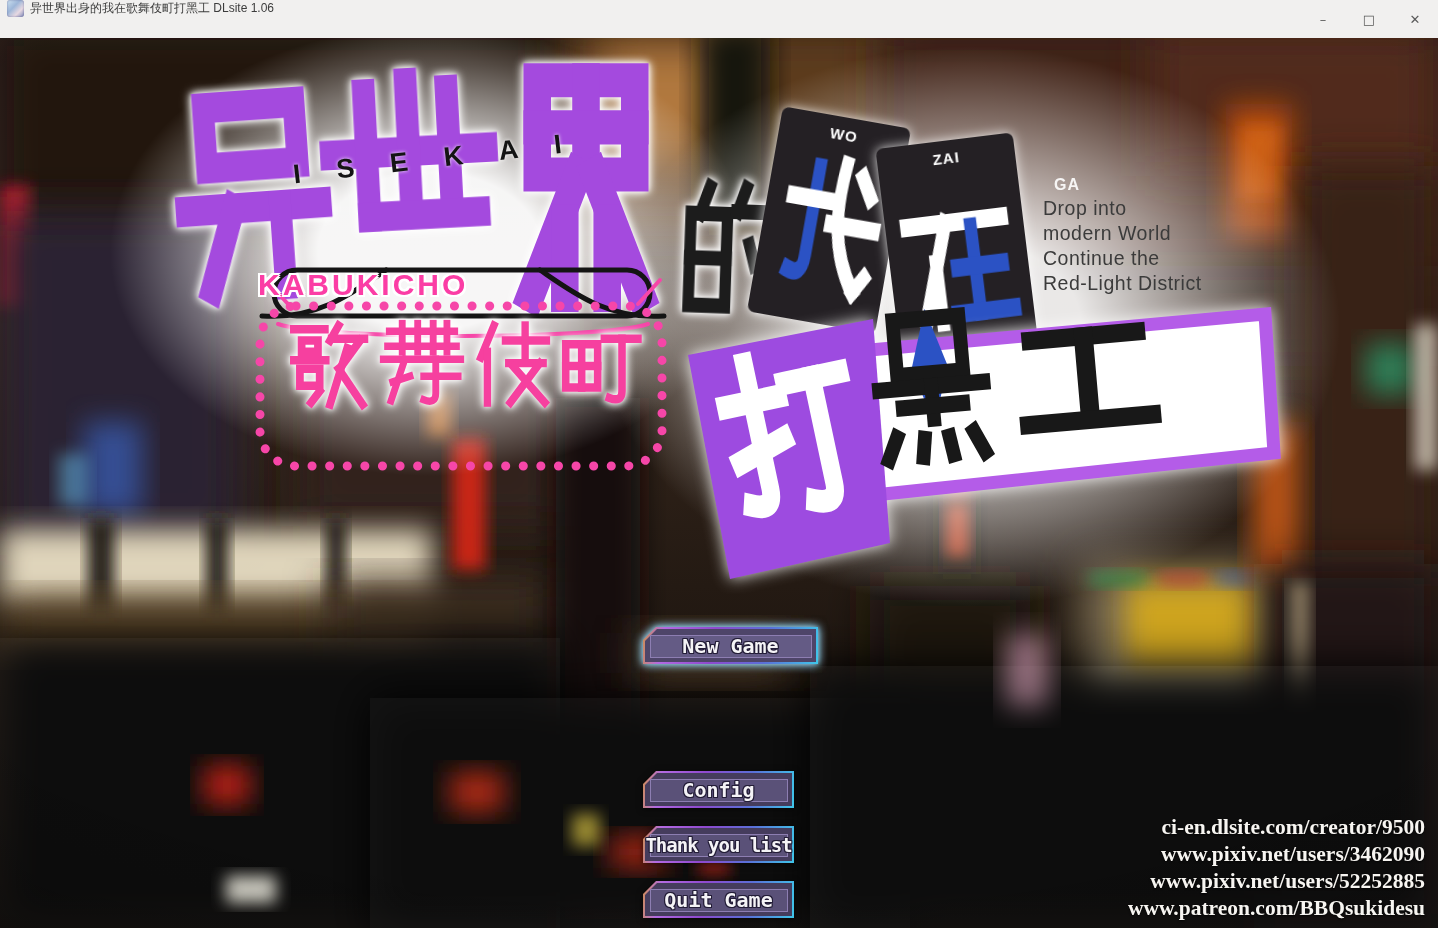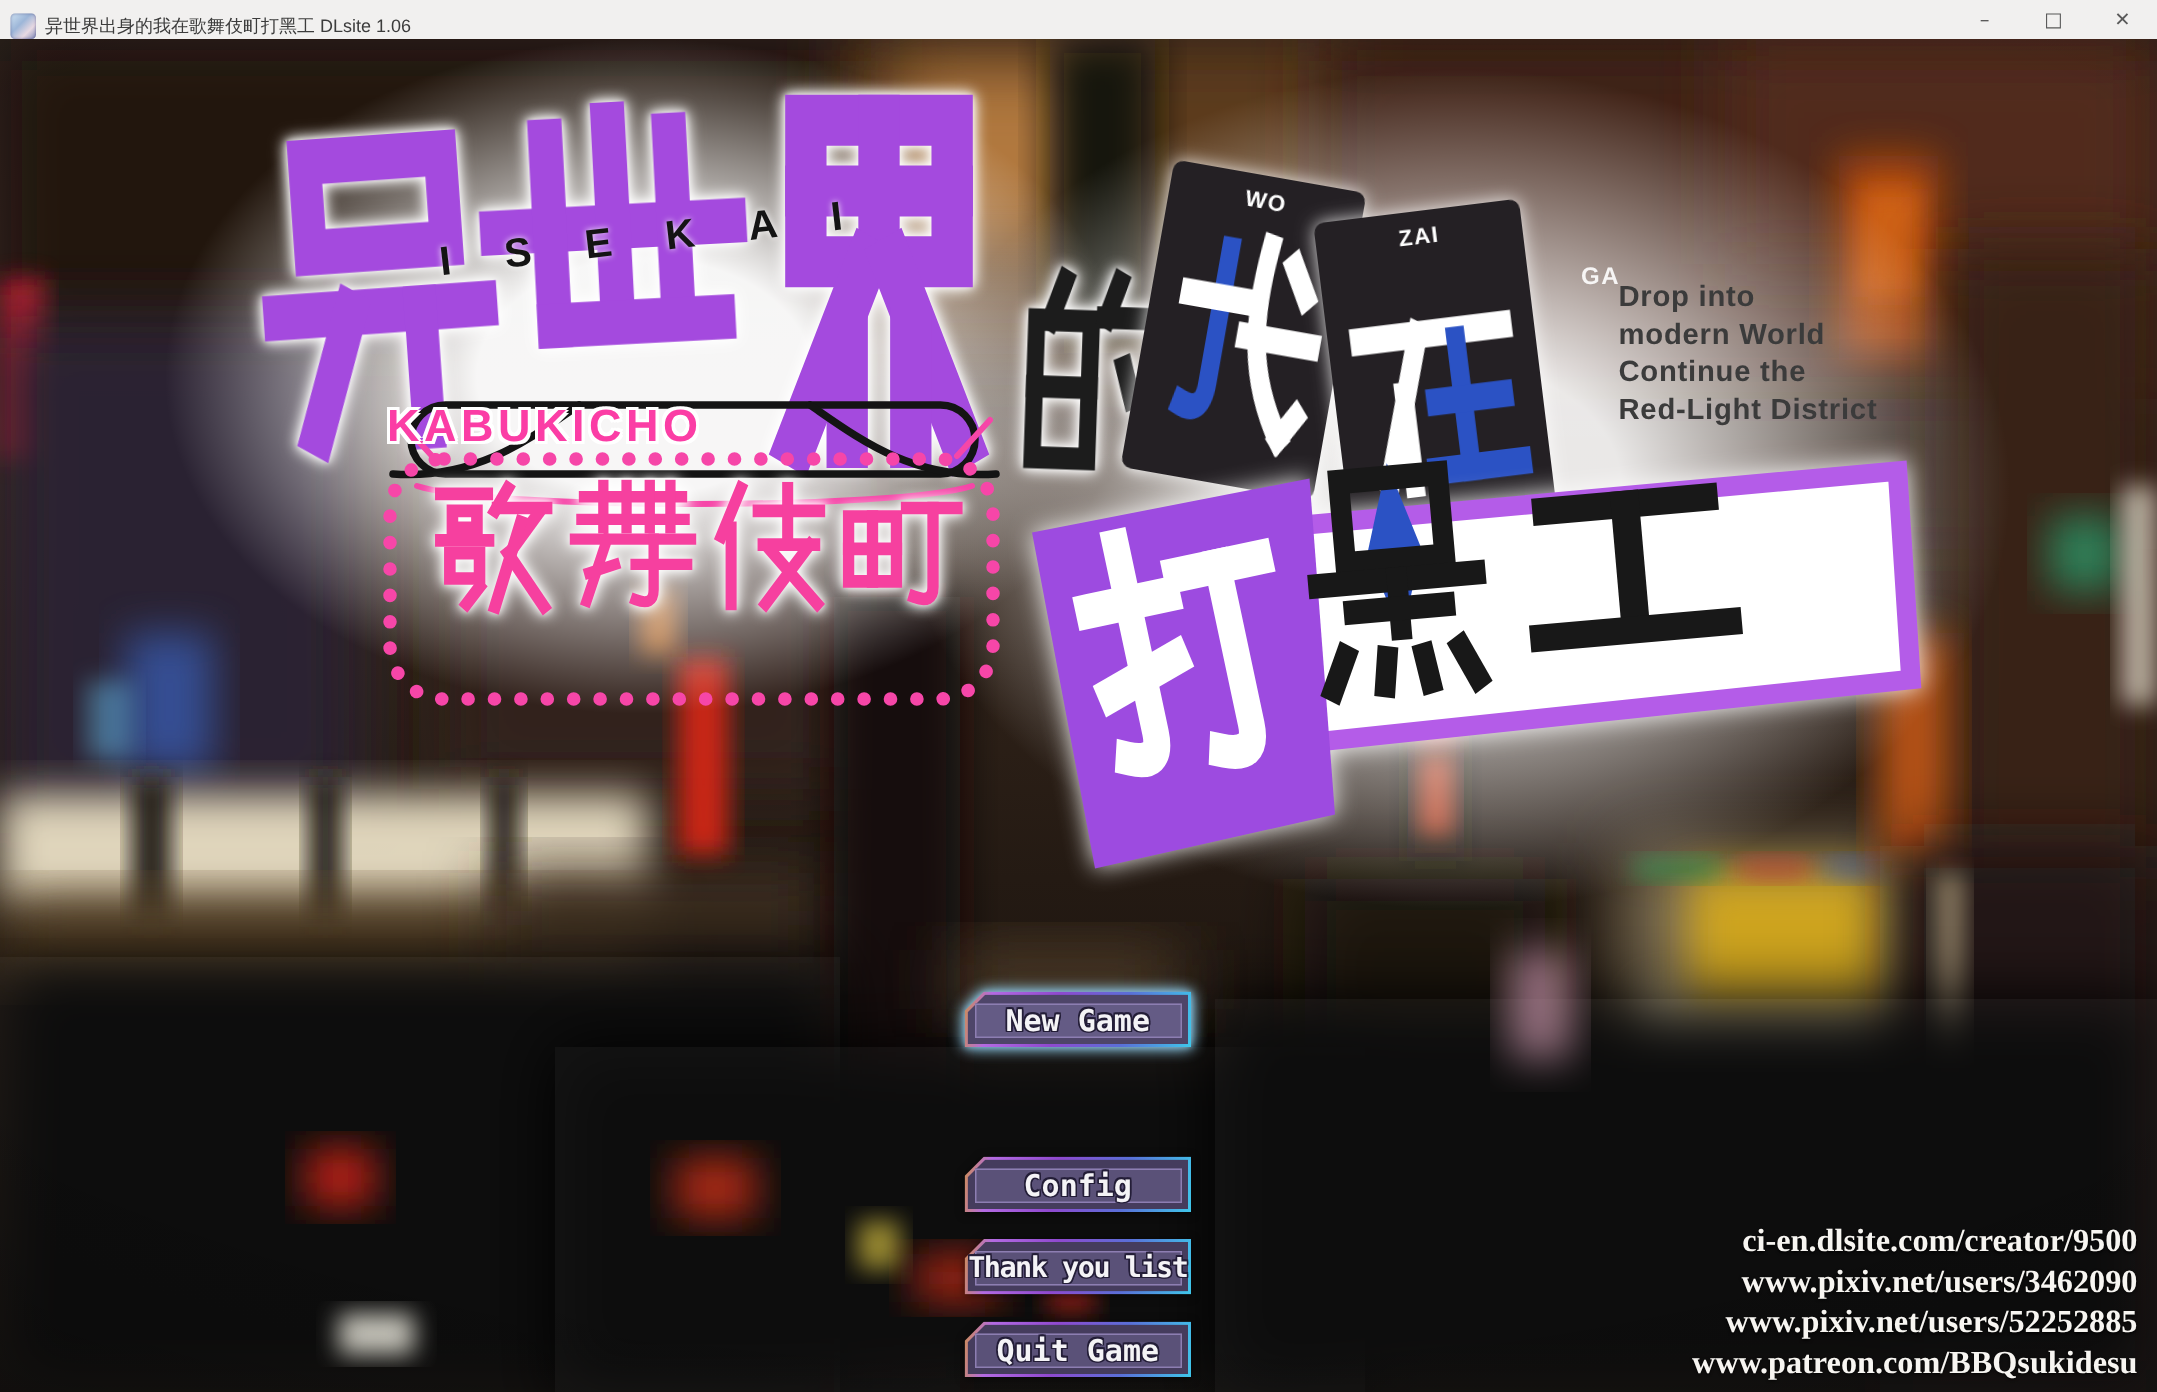--- a/index.html
+++ b/index.html
@@ -1,20 +1,20 @@
 <!DOCTYPE html>
 <html><head>
 <meta charset="utf-8">
 <style>
   html,body{margin:0;padding:0;background:#000;}
   .window{position:relative;width:1438px;height:928px;overflow:hidden;
           font-family:"Liberation Sans",sans-serif;}
   
-  .titlebar{position:absolute;left:0;top:0;width:1438px;height:26px;background:#f1f0ef;
-            display:flex;align-items:flex-end;z-index:50;}
+  .titlebar{position:absolute;left:0;top:0;width:1438px;height:38px;background:#f1f0ef;
+            display:flex;align-items:flex-start;z-index:50;}
   .app-icon{width:17px;height:17px;margin:0 6px 0 7px;border-radius:3px;
             background:linear-gradient(135deg,#cfe3f2 0%,#9db6d8 40%,#e8d9e2 70%,#7e89b8 100%);
             box-shadow:inset 0 0 2px rgba(60,60,120,.6);}
   .tb-title{font-size:12px;color:#3c3c3c;white-space:nowrap;}
   .tb-controls{margin-left:auto;display:flex;height:100%;}
   .tb-btn{width:46px;height:100%;display:flex;align-items:center;justify-content:center;
           color:#5a5a5a;font-size:13px;font-family:"DejaVu Sans",sans-serif;}
   
   .screen{position:absolute;left:0;top:26px;width:1438px;height:902px;overflow:hidden;
           background:linear-gradient(180deg,#2a1d15 0%,#38281d 30%,#241a13 62%,#100c09 100%);}
@@ -41,22 +41,22 @@
   .kframe{position:absolute;left:258px;top:232px;width:410px;height:86px;}
   .ktext{position:absolute;left:258px;top:242px;width:410px;text-align:left;
          font-weight:bold;font-size:30px;letter-spacing:3px;color:#fb3da5;
          text-shadow:-2px 0 0 #fff,2px 0 0 #fff,0 -2px 0 #fff,0 2px 0 #fff,
                      2px 2px 0 #fff,-2px 2px 0 #fff,2px -2px 0 #fff,-2px -2px 0 #fff;}
   .dotted{position:absolute;left:248px;top:272px;width:426px;height:178px;}
   .card{position:absolute;background:#242024;border-radius:7px;
         filter:drop-shadow(0 0 6px rgba(255,255,255,.85));}
   .card-label{position:absolute;top:9px;width:100%;text-align:center;color:#fff;
               font-weight:bold;font-size:15px;letter-spacing:1px;}
-  .tagline{position:absolute;left:1043px;top:160px;font-weight:bold;font-size:19.5px;
-           line-height:25px;color:#3b3b3b;letter-spacing:.5px;margin-left:36px;}
+  .tagline{position:absolute;left:1043px;top:170px;font-weight:normal;font-size:19.5px;
+           line-height:25px;color:#3b3b3b;letter-spacing:.5px;}
   .ga{position:absolute;left:1054px;top:150px;color:rgba(255,255,255,.9);font-weight:bold;
       font-size:16px;letter-spacing:1px;}
   .banner-svg{position:absolute;left:650px;top:252px;width:650px;height:330px;}
   
   .menu-button{position:absolute;left:643px;width:151px;height:37px;z-index:5;
                filter:drop-shadow(0 1px 3px rgba(0,0,0,.55));}
   .menu-button.selected{filter:drop-shadow(0 0 5px rgba(140,215,255,.9)) drop-shadow(0 0 2px rgba(170,230,255,.7));}
   .btn-outer{position:absolute;inset:0;
              clip-path:polygon(13px 0,100% 0,100% 100%,0 100%,0 13px);
              background:linear-gradient(100deg,#cf8f4e 0%,#b36ae2 12%,#8f49cf 40%,#5a6fd8 70%,#3fc6ea 100%);}
@@ -340,21 +340,21 @@
       </div>
       <div class="glyph" style="left:1014px;top:282px;width:146px;height:140px;transform:rotate(-5deg);color:#181818;z-index:4;">
         <svg viewBox="0 0 100 100" preserveAspectRatio="none" fill="none" stroke="currentColor" stroke-width="13" stroke-linecap="square">
           <path d="M14 20 H86"></path>
             <path d="M50 20 V76"></path>
             <path d="M8 80 H92"></path>
         </svg>
       </div>
     </div>
 
-    <div class="menu-button selected" style="top:635px;">
+    <div class="menu-button selected" style="top:601px;padding-left:24px;">
       <div class="btn-outer"></div>
       <div class="btn-inner"></div>
       <div class="btn-panel"></div>
       <div class="btn-label">New Game</div>
     </div>
     <div class="menu-button" style="top:745px;">
       <div class="btn-outer"></div>
       <div class="btn-inner"></div>
       <div class="btn-panel"></div>
       <div class="btn-label">Config</div>

